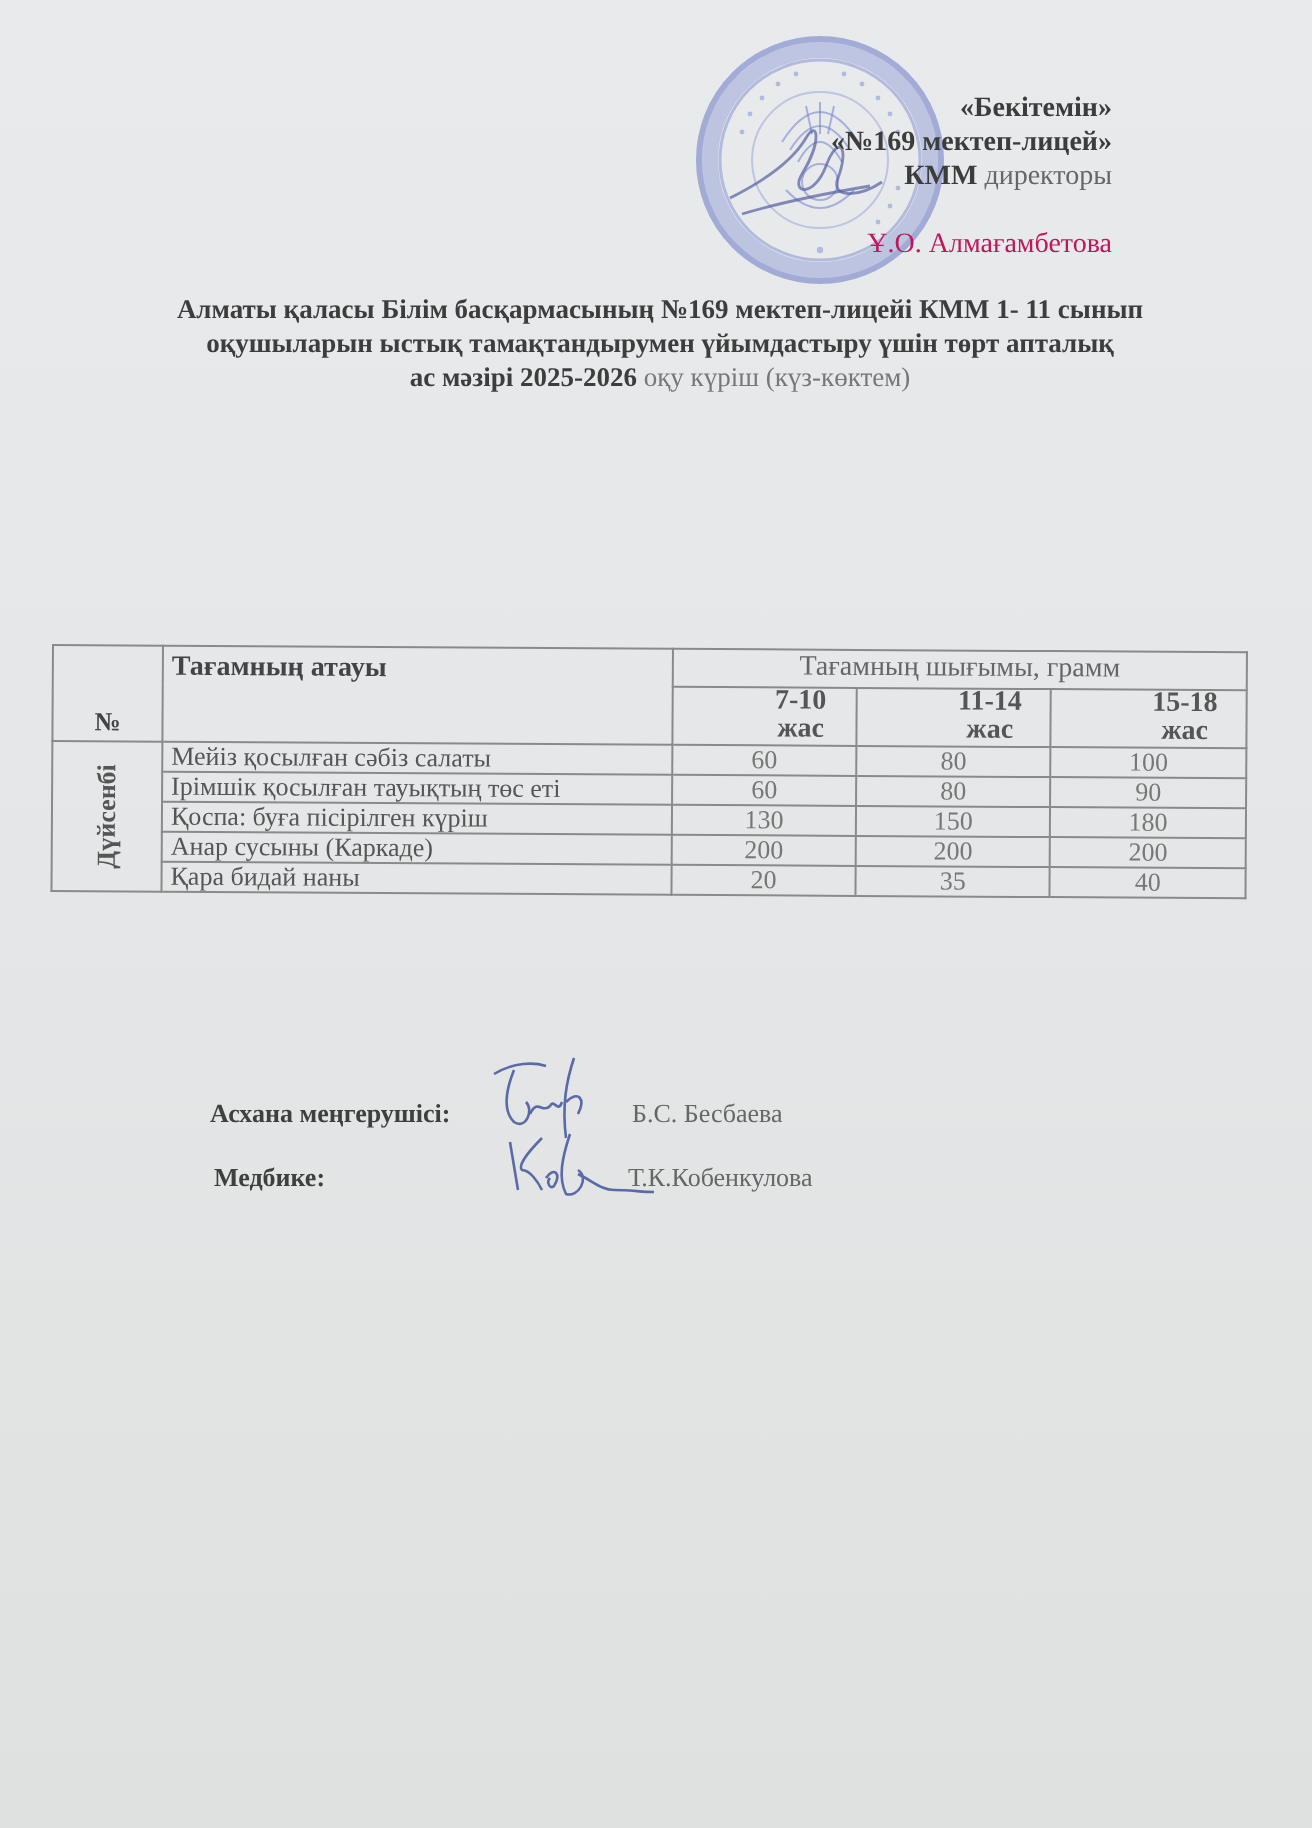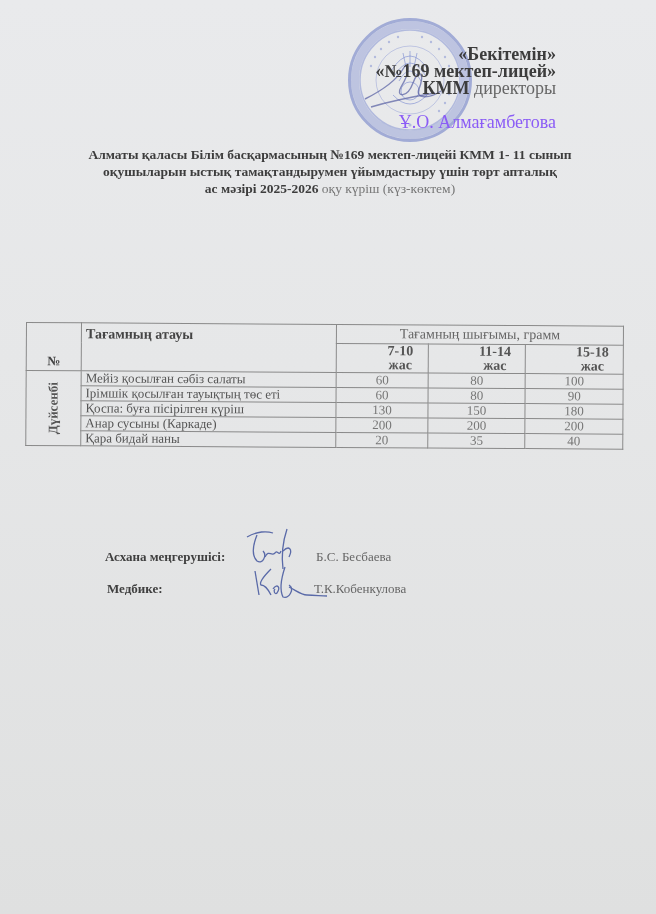--- a/index.html
+++ b/index.html
@@ -19,27 +19,27 @@
       position: absolute;
       left: 0; top: 0;
       width: 656px; height: 914px;
     }
     
     .approval {
       position: absolute;
       right: 100px;
       top: 46px;
       text-align: right;
-      font-size: 18px;
+      font-size: 14px;
       line-height: 17px;
       color: #3c3c3c;
     }
     .approval .b { font-weight: bold; }
     .approval .line { display: block; white-space: nowrap; }
-    .approval .signer { margin-top: 17px; color: #8b5cf6; }
+    .approval .signer { margin-top: 17px; color: #be185d; }
     .approval .dir { color: #666; margin-top: 44px; }
 
     
     .stamp {
       position: absolute;
       left: 348px;
       top: 18px;
       width: 118px;
       height: 118px;
       border-radius: 50%;

